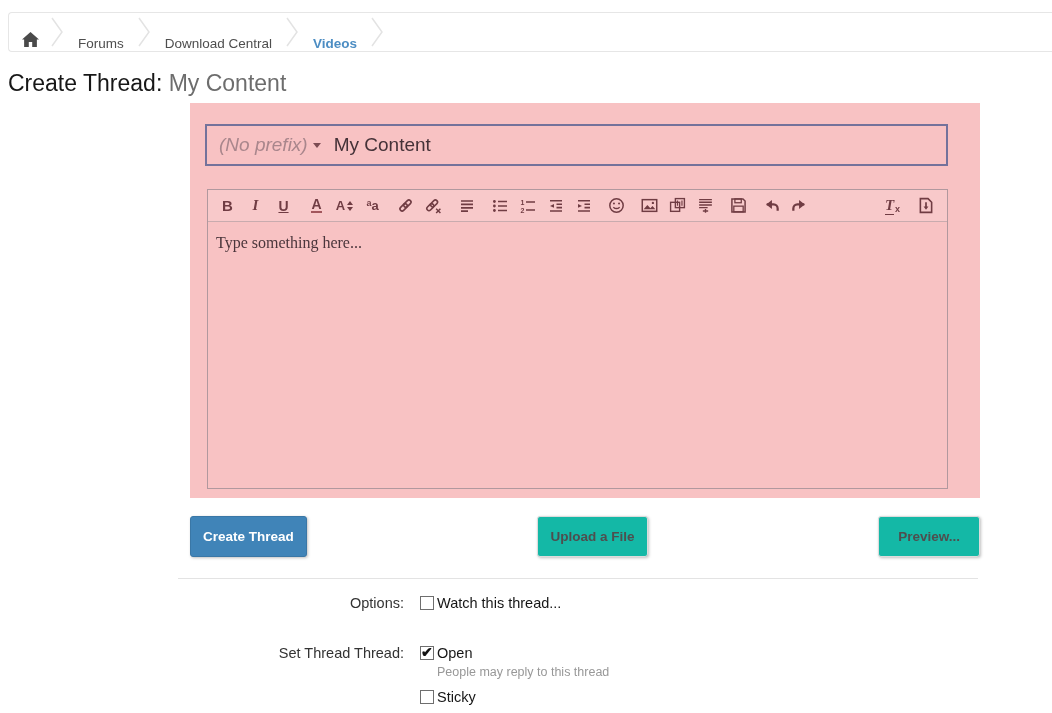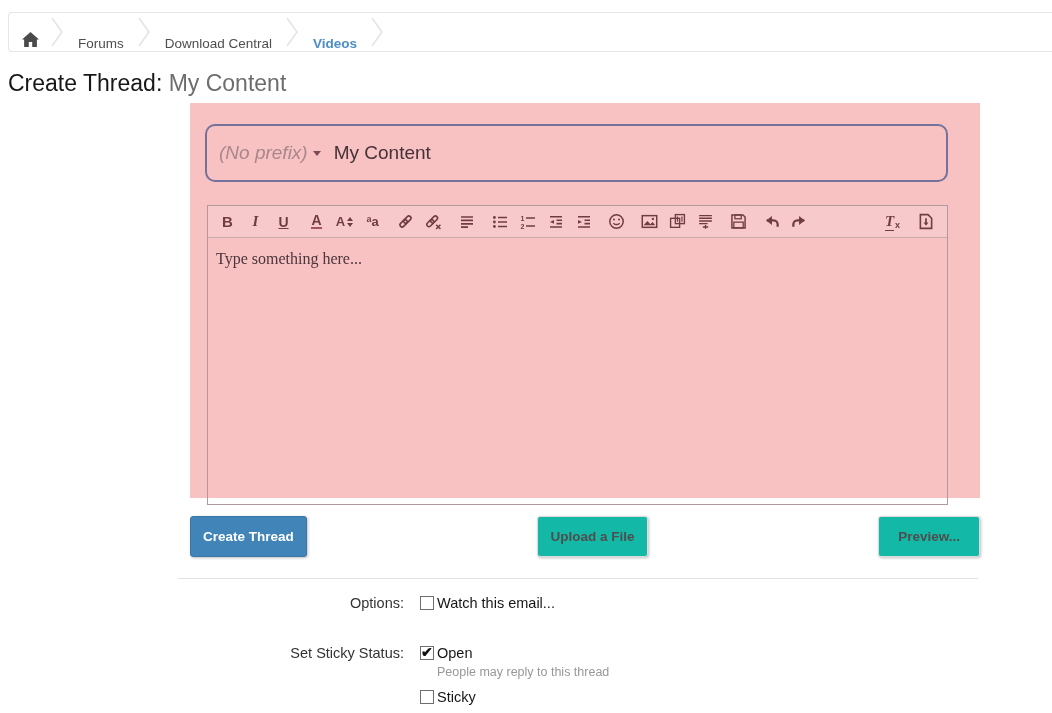--- a/index.html
+++ b/index.html
@@ -16,21 +16,21 @@
   .crumb-home { padding:0 12px 0 13px; display:flex; align-items:center; cursor:pointer; }
   .crumb { padding:0 14px; font-size:13.5px; color:#4e4e4e; cursor:pointer; }
   .crumb.active { color:#4c8dc3; font-weight:bold; }
   .csep { display:flex; align-items:center; }
   
   h1 { margin:18px 0 0 8px; font-size:23px; font-weight:400; color:#171717; }
   h1 .sub { color:#6d6d6d; }
   
   .panel { margin:6px 0 0 190px; width:790px; height:395px; background:#f8c2c3; padding-top:21px; }
   .title-input {
-    margin:0 32px 0 15px; height:58px; border:2px solid #74729b; border-radius:10px;
+    margin:0 32px 0 15px; height:42px; border:2px solid #74729b; border-radius:0;
     display:flex; align-items:center; padding:0 12px; cursor:text;
   }
   .prefix { font-style:italic; font-size:19px; color:#a9868c; cursor:pointer; display:flex; align-items:center; }
   .prefix .caret { width:0; height:0; border-left:4px solid transparent; border-right:4px solid transparent; border-top:5px solid #7c4b52; margin-left:5px; }
   .title-text { margin-left:13px; font-size:19px; color:#453238; }
   
   .editor { margin:23px 32px 0 17px; height:300px; border:1px solid #b1989e; }
   .toolbar {
     height:32px; border-bottom:1px solid #c9abae; display:flex; align-items:center;
     color:#703c43; padding:0 3px; background:rgba(255,255,255,0.12);
@@ -302,27 +302,27 @@
   <button class="btn preview">Preview...</button>
 </div>
 
 <div class="divider"></div>
 
 <div class="optwrap">
   <div class="frow">
     <div class="flabel">Options:</div>
     <div class="fctrl">
       <span class="cb"></span>
-      <span>Watch this email...</span>
+      <span>Watch this thread...</span>
     </div>
   </div>
   <div class="gap8"></div>
   <div class="gap24"></div>
   <div class="frow">
-    <div class="flabel">Set Sticky Status:</div>
+    <div class="flabel">Set Thread Thread:</div>
     <div class="fctrl">
       <span class="cb">
           <span class="mark">✔</span>
         </span>
       <span>Open</span>
     </div>
   </div>
   <div class="frow">
     <div class="flabel"></div>
     <div class="fctrl indent hint">People may reply to this thread</div>

